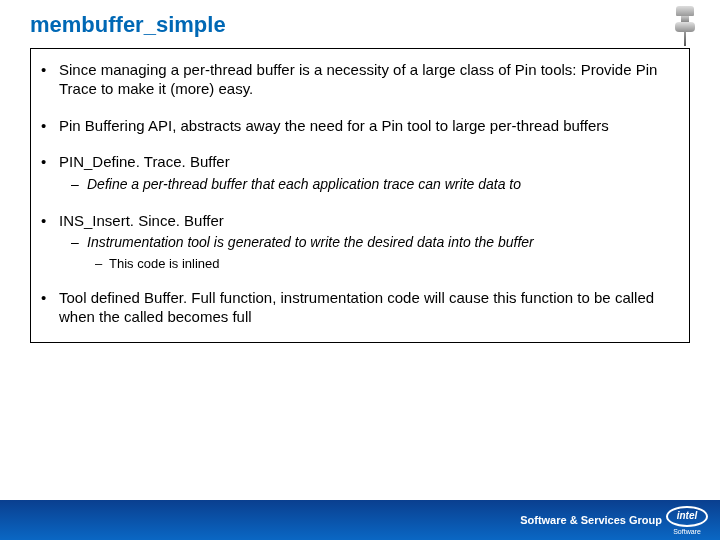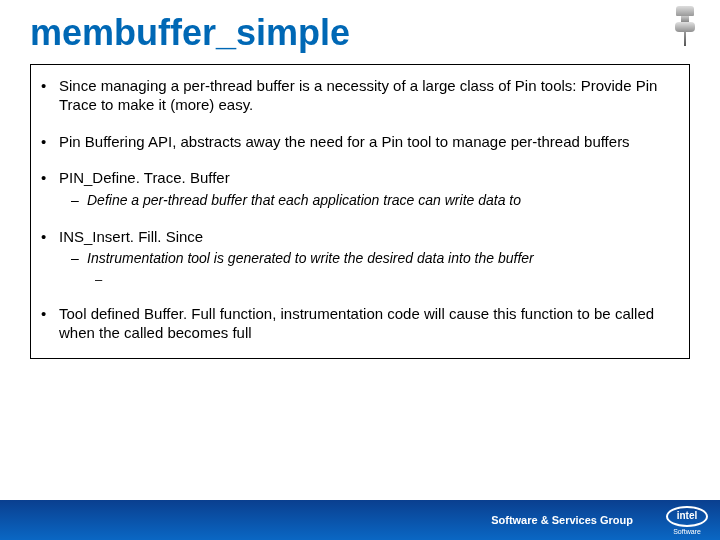--- a/index.html
+++ b/index.html
@@ -5,21 +5,21 @@
   * { margin: 0; padding: 0; box-sizing: border-box; }
   body {
     width: 720px;
     height: 540px;
     font-family: Verdana, Arial, sans-serif;
     background: #ffffff;
     position: relative;
     overflow: hidden;
   }
   .title {
-    font-size: 36px;
+    font-size: 22px;
     font-weight: bold;
     color: #0068b5;
     padding: 12px 0 6px 30px;
   }
   .content {
     border: 1px solid #000;
     margin: 4px 30px 0 30px;
     padding: 6px 10px 14px 10px;
     background: #fff;
   }
@@ -70,39 +70,40 @@
     background: linear-gradient(to bottom, #0a3f8f 0%, #0a67c4 100%);
     display: flex;
     align-items: center;
     justify-content: flex-end;
     padding-right: 12px;
   }
   .footer-text {
     color: #fff;
     font-size: 11px;
     font-weight: bold;
-    margin-right: 33px;
+    margin-right: 4px;
   }
   .logo {
     display: flex;
     flex-direction: column;
     align-items: center;
     line-height: 1;
   }
   .logo-oval {
     width: 42px;
     height: 21px;
     border: 2px solid #fff;
     border-radius: 50%;
     display: flex;
     align-items: center;
     justify-content: center;
     color: #fff;
     font-size: 10px;
     font-weight: bold;
+    font-style: italic;
   }
   .logo-sub {
     color: #fff;
     font-size: 7px;
     margin-top: 1px;
   }
   .page-num {
     position: absolute;
     left: 6px;
     bottom: 12px;
@@ -154,44 +155,45 @@
 <div class="content">
 
   <div class="bullet">
     <div class="dot">•</div>
     <div class="txt">Since managing a per-thread buffer is a necessity of a large class of Pin tools: Provide Pin Trace to make it (more) easy.</div>
   </div>
   <div class="gap"></div>
 
   <div class="bullet">
     <div class="dot">•</div>
-    <div class="txt">Pin Buffering API, abstracts away the need for a Pin tool to manage per-thread buffers</div>
+    <div class="txt">Pin Buffering API, abstracts away the need for a Pin tool to large per-thread buffers</div>
   </div>
   <div class="gap"></div>
 
   <div class="bullet">
     <div class="dot">•</div>
     <div class="txt">PIN_Define. Trace. Buffer</div>
   </div>
   <div class="sub">
     <div class="dash">–</div>
     <div class="txt">Define a per-thread buffer that each application trace can write data to</div>
   </div>
   <div class="gap"></div>
 
   <div class="bullet">
     <div class="dot">•</div>
-    <div class="txt">INS_Insert. Fill. Since</div>
+    <div class="txt">INS_Insert. Since. Buffer</div>
   </div>
   <div class="sub">
     <div class="dash">–</div>
     <div class="txt"> Instrumentation tool is generated to write the desired data into the buffer</div>
   </div>
   <div class="sub2">
     <div class="dash">–</div>
+    <div class="txt">This code is inlined</div>
   </div>
   <div class="gap"></div>
 
   <div class="bullet">
     <div class="dot">•</div>
     <div class="txt">Tool defined Buffer. Full function, instrumentation code will cause this function to be called when the called becomes full</div>
   </div>
 
 </div>
 

